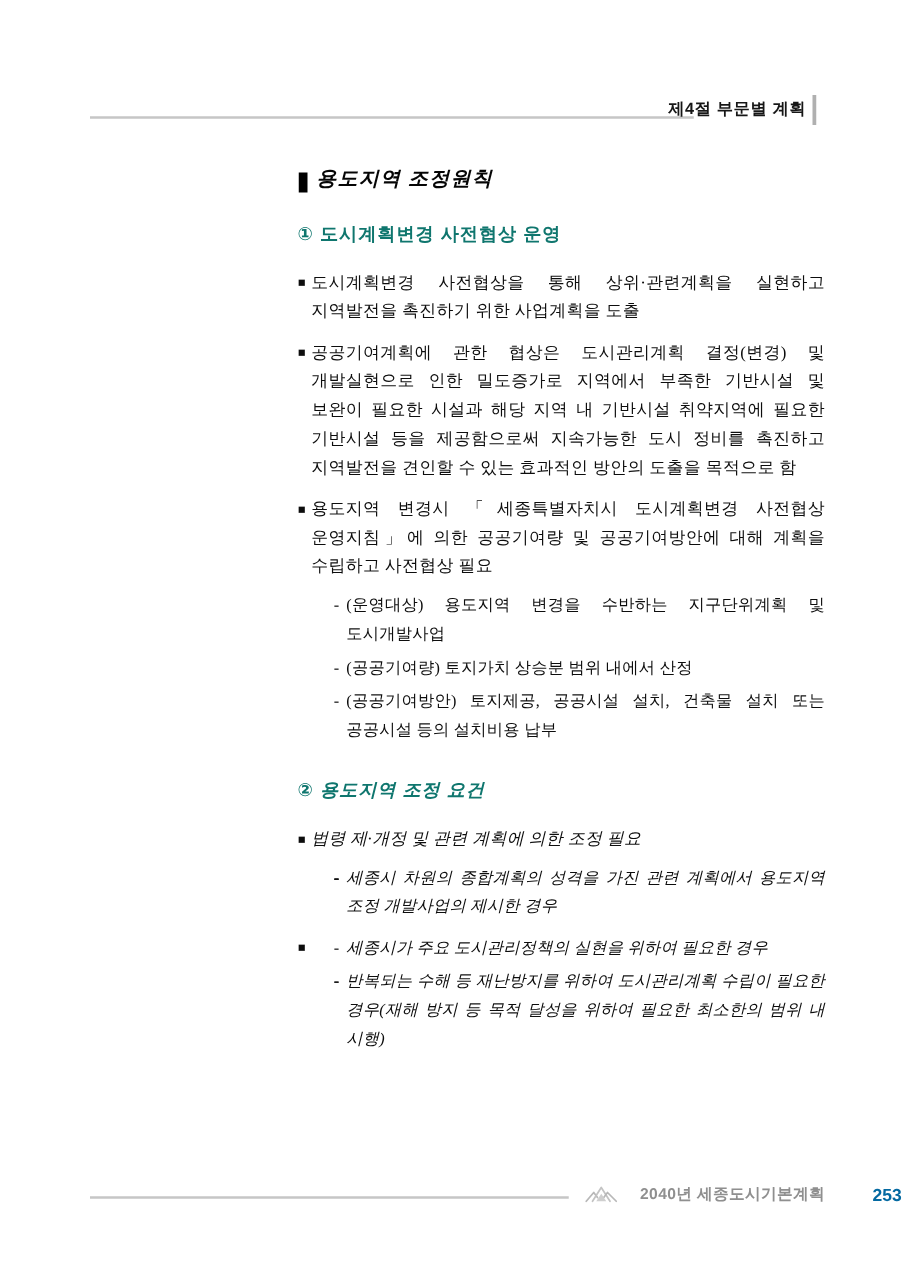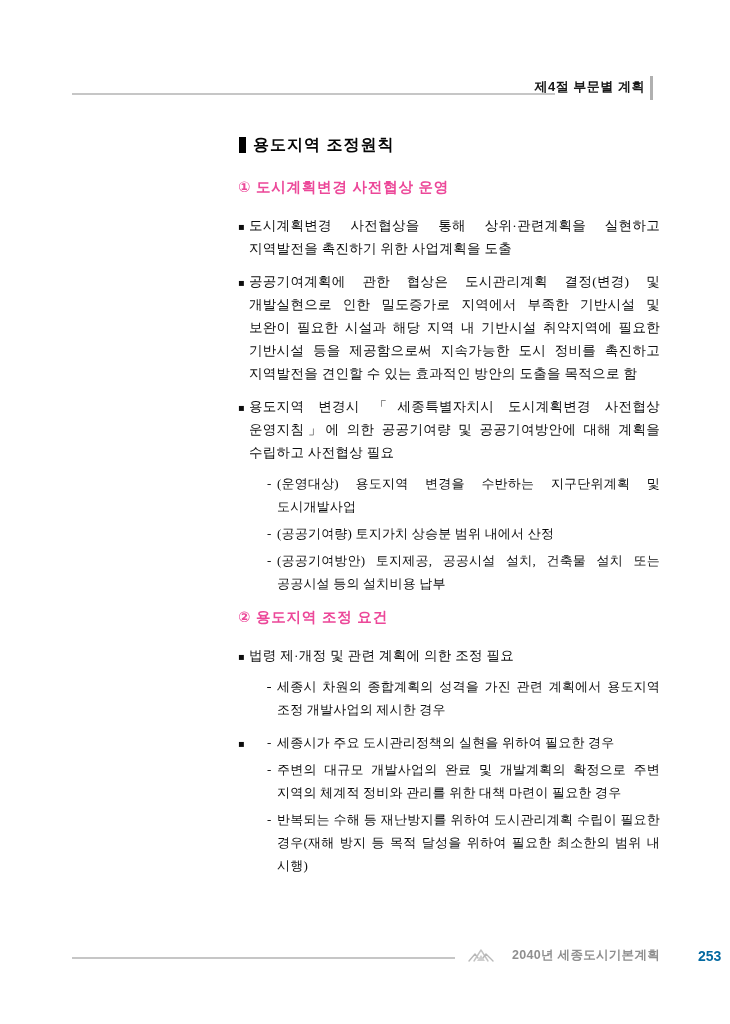--- a/index.html
+++ b/index.html
@@ -27,33 +27,33 @@
   .header-vbar{
     position:absolute;top:76px;left:650px;width:3px;height:24px;
     background:#b0b0b0;
   }
 
   
   .content{
     position:absolute;top:136px;left:238px;width:422px;
   }
   .doc-title{
-    display:flex;align-items:center;gap:7px;
+    display:flex;align-items:flex-end;gap:7px;
     font-family:"Liberation Sans","DejaVu Sans",sans-serif;
     font-weight:bold;font-size:16px;letter-spacing:1px;color:#050505;
-    margin:0 0 24px 1px;height:18px;
+    margin:0 0 24px 1px;height:18px;font-style:italic;
   }
   .doc-title .tbar{
     width:7px;height:16px;background:#000;flex:0 0 auto;
   }
   .sec{margin:0;}
-  .sec + .sec{margin-top:13px;}
+  .sec + .sec{margin-top:28px;font-style:italic;}
   .sec-heading{
     font-family:"Liberation Sans","DejaVu Sans",sans-serif;
-    font-weight:bold;font-size:14.5px;letter-spacing:0.8px;color:#ec4899;
+    font-weight:bold;font-size:14.5px;letter-spacing:0.8px;color:#0f766e;
     margin:0 0 18px 0;height:18px;
   }
   .item{
     position:relative;
     padding-left:11px;
     font-size:13.5px;line-height:23px;
     text-align:justify;word-break:keep-all;
     letter-spacing:0.3px;
   }
   .item + .item{margin-top:10px;}
@@ -168,21 +168,20 @@
 
       <div class="item">
         <span class="marker">▪</span>
         <div class="sublist">
           <div class="sub">
             <span class="marker">-</span>
             <span>세종시가 주요 도시관리정책의 실현을 위하여 필요한 경우</span>
           </div>
           <div class="sub">
             <span class="marker">-</span>
-            <span>주변의 대규모 개발사업의 완료 및 개발계획의 확정으로 주변 지역의 체계적 정비와 관리를 위한 대책 마련이 필요한 경우</span>
           </div>
           <div class="sub">
             <span class="marker">-</span>
             <span>반복되는 수해 등 재난방지를 위하여 도시관리계획 수립이 필요한 경우(재해 방지 등 목적 달성을 위하여 필요한 최소한의 범위 내 시행)</span>
           </div>
         </div>
       </div>
     </div>
   </div>
 

